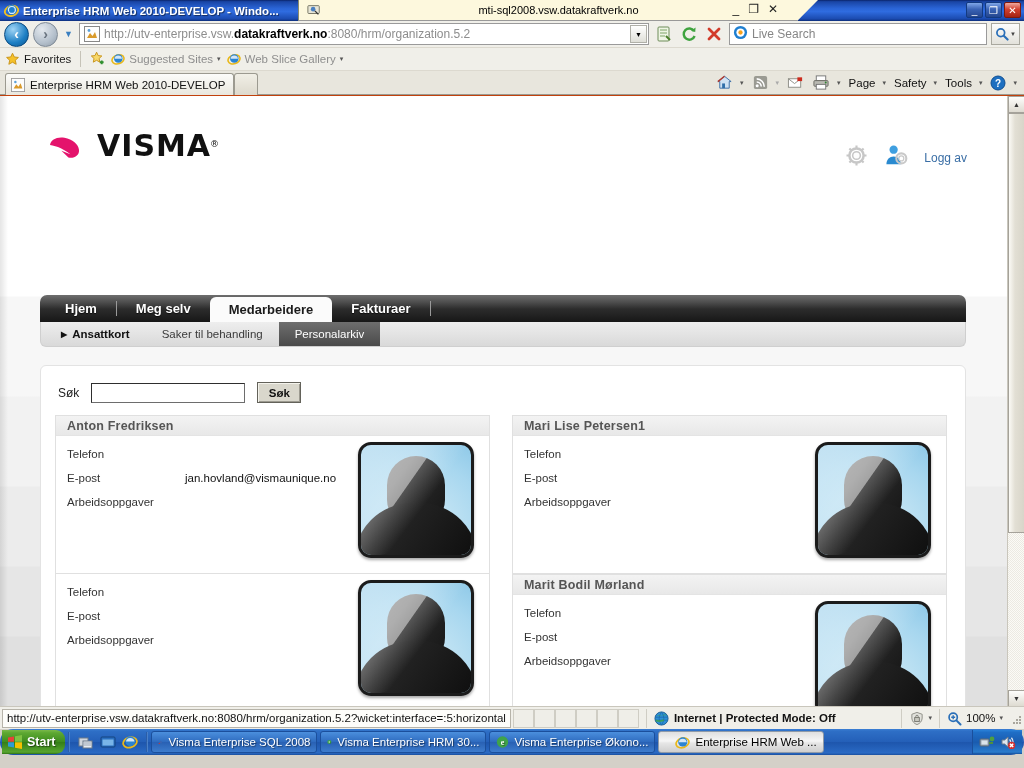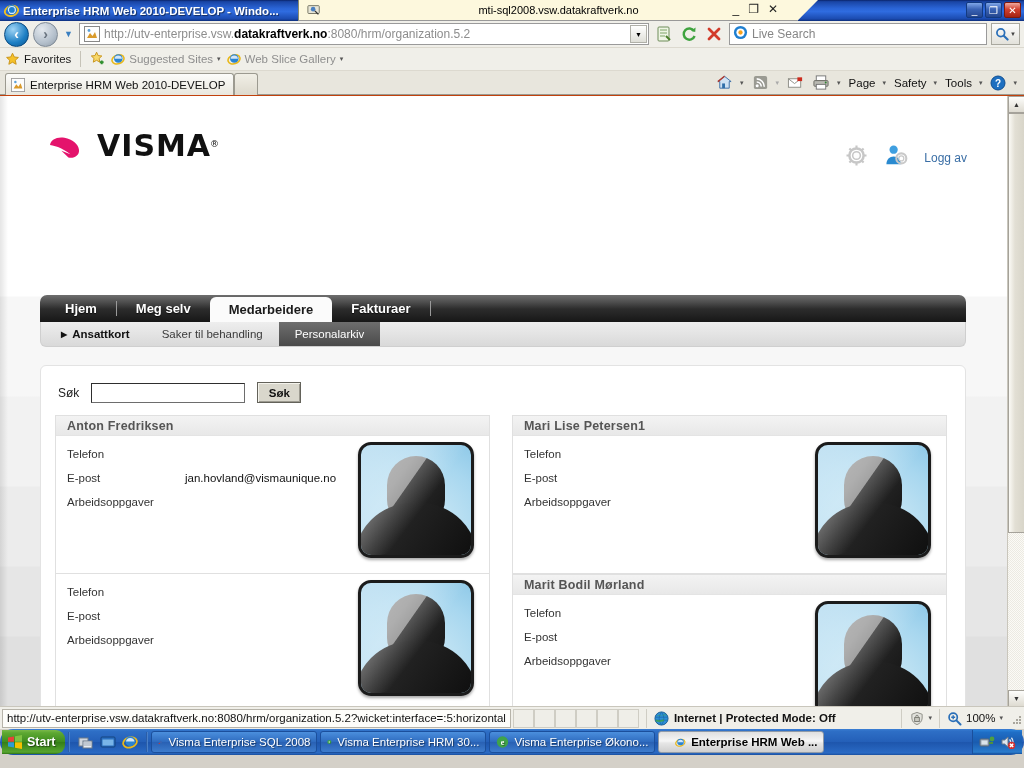--- a/index.html
+++ b/index.html
@@ -302,21 +302,21 @@
   .taskitems { display:flex; gap:3px; flex:1; }
   .taskbtn {
     height:22px; min-width:160px; max-width:166px; display:flex; align-items:center; gap:5px;
     padding:0 6px; color:#fff; font-size:11.5px;
     background:linear-gradient(to bottom,#4b8fdd,#2f6cc0 48%,#2961b4 52%,#3d7ccd);
     border:1px solid #1b4f9c; border-radius:3px;
     text-shadow:1px 1px 1px rgba(0,0,0,.45); white-space:nowrap; overflow:hidden;
   }
   .taskbtn.active {
     background:linear-gradient(to bottom,#dfdfdf,#f6f6f6 45%,#e6e6e6 55%,#cfcfcf);
-    color:#000; text-shadow:none; border-color:#8f9aa8; font-weight:bold;padding-left:16px;
+    color:#000; text-shadow:none; border-color:#8f9aa8; font-weight:normal;padding-left:16px;
   }
   .tray {
     display:flex; align-items:center; gap:5px; padding:0 6px; height:24px;
     background:linear-gradient(to bottom,#2a81d8 0%,#1f6ec6 10%,#1a5cb0 50%,#1a5cb0 52%,#2a7ccd 92%,#14509c 100%);
     border-left:1px solid #1a4f9c;
   }
   .t-ico { width:16px; height:16px; position:relative; }
 </style>
 </head>
 <body>

